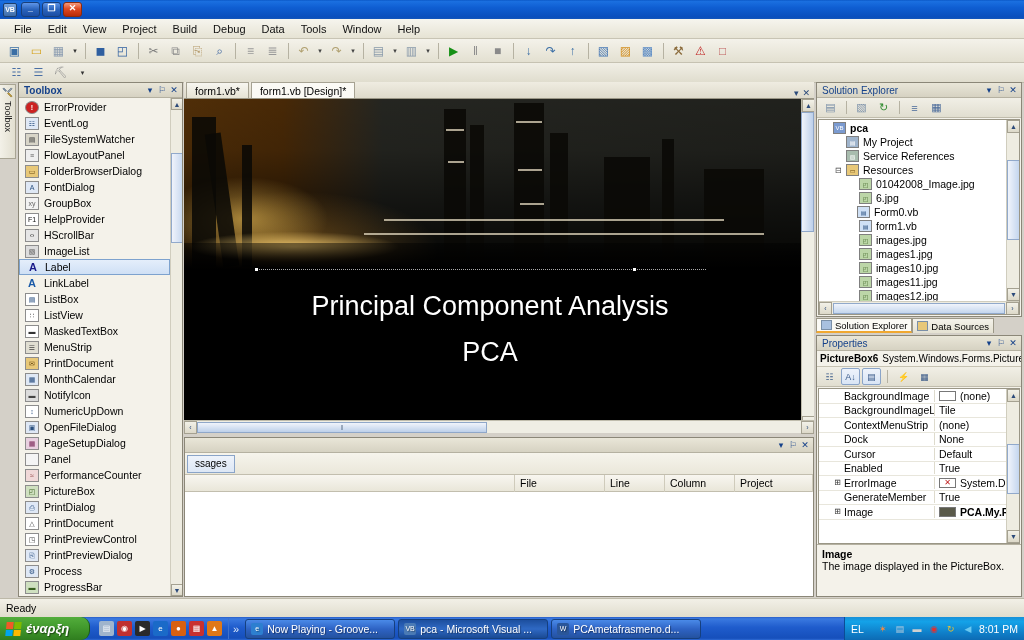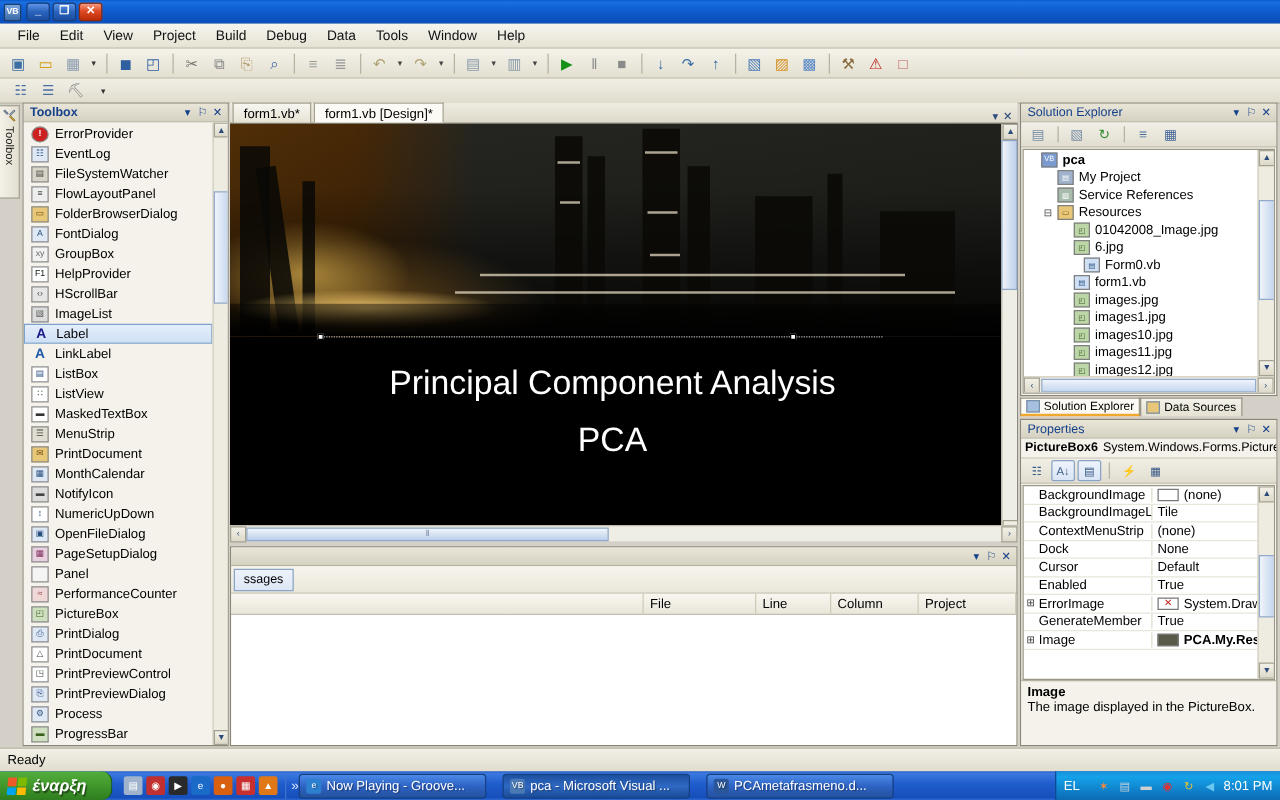--- a/index.html
+++ b/index.html
@@ -326,21 +326,21 @@
     width: 19px; height: 17px; border: 1px solid transparent; border-radius: 2px;
     display: flex; align-items: center; justify-content: center; font-size: 9px;
   }
   .pt-btn.active { border-color: #8aa4c8; background: linear-gradient(to bottom,#eef3fb,#d9e5f5); }
   .prop-grid {
     flex: 1; background: #fff; position: relative; overflow: hidden;
     border: 1px solid #9a9686; margin: 1px; margin-bottom: 0;
   }
   .prop-row {
     height: 14.5px; display: flex; align-items: center;
-    font-size: 10.5px; border-bottom: 1px solid #e8e6dc;
+    font-size: 10.5px; border-bottom: 1px solid #e8e6dc; padding-left: 13px;
   }
   .prop-exp {
     width: 11px; flex: 0 0 11px; display: flex; align-items: center; justify-content: center;
     font-size: 8px; color: #333;
   }
   .prop-name {
     width: 92px; flex: 0 0 92px; overflow: hidden; white-space: nowrap;
     border-right: 1px solid #dedbcd; padding-left: 1px;
   }
   .prop-val {
@@ -382,21 +382,21 @@
     color: #fff; font-style: italic; font-weight: bold; font-size: 13px;
     text-shadow: 1px 1px 1px rgba(0,0,0,.5);
   }
   .flag { width: 15px; height: 14px; display: grid; grid-template-columns: 1fr 1fr; grid-template-rows: 1fr 1fr; gap: 1px; transform: skewX(-6deg); }
   .flag i { display: block; }
   .quicklaunch {
     display: flex; align-items: center; gap: 3px; padding: 0 6px;
     border-right: 1px solid #3f72cc; height: 21px; margin-left: 3px;
   }
   .ql-ico { width: 15px; height: 15px; border-radius: 2px; display:flex;align-items:center;justify-content:center; font-size:8px; }
-  .tasks { display: flex; align-items: center; gap: 13px; flex: 1; }
+  .tasks { display: flex; align-items: center; gap: 3px; margin-left: 6px; flex: 1; }
   .taskbtn {
     height: 20px; width: 150px; display: flex; align-items: center; gap: 4px;
     padding: 0 5px; font-size: 10.5px; color: #fff;
     background: linear-gradient(to bottom,#4a8ae8,#2e63c4 50%,#24529f);
     border: 1px solid #16407f; border-radius: 3px;
     text-shadow: 1px 1px 1px rgba(0,0,0,.4);
     white-space: nowrap; overflow: hidden;
   }
   .tray {
     height: 23px; display: flex; align-items: center; gap: 4px; padding: 0 6px;
@@ -689,21 +689,21 @@
           <div class="se-row" style="padding-left: 29px;">
             <span style="width: 11px; flex: 0 0 11px; font-size: 8px; color: rgb(68, 68, 68);"></span>
             <span class="se-ico" style="background: rgb(188, 214, 168); color: rgb(58, 96, 32);">◰</span>
             <span>01042008_Image.jpg</span>
           </div>
           <div class="se-row" style="padding-left: 29px;">
             <span style="width: 11px; flex: 0 0 11px; font-size: 8px; color: rgb(68, 68, 68);"></span>
             <span class="se-ico" style="background: rgb(188, 214, 168); color: rgb(58, 96, 32);">◰</span>
             <span>6.jpg</span>
           </div>
-          <div class="se-row" style="padding-left: 37px;">
+          <div class="se-row" style="padding-left: 27px;">
             <span style="width: 11px; flex: 0 0 11px; font-size: 8px; color: rgb(68, 68, 68);"></span>
             <span class="se-ico" style="background: rgb(207, 224, 245); color: rgb(42, 80, 128);">▤</span>
             <span>Form0.vb</span>
           </div>
           <div class="se-row" style="padding-left: 29px;">
             <span style="width: 11px; flex: 0 0 11px; font-size: 8px; color: rgb(68, 68, 68);"></span>
             <span class="se-ico" style="background: rgb(207, 224, 245); color: rgb(42, 80, 128);">▤</span>
             <span>form1.vb</span>
           </div>
           <div class="se-row" style="padding-left: 29px;">

